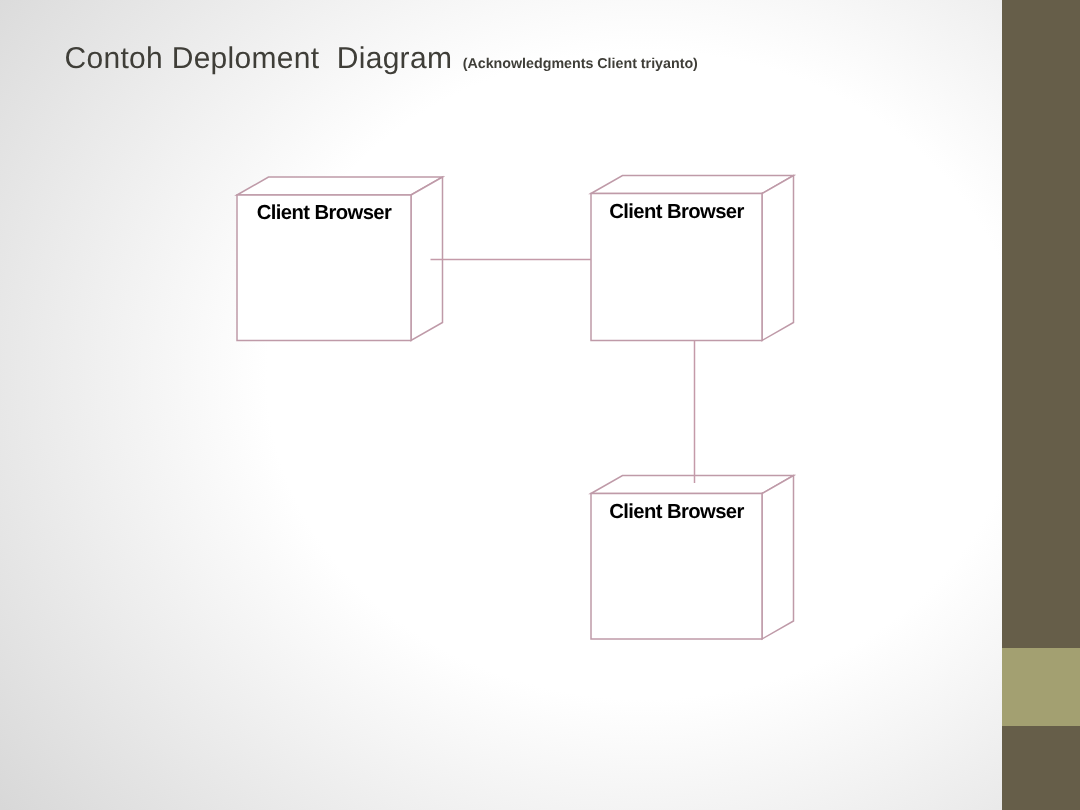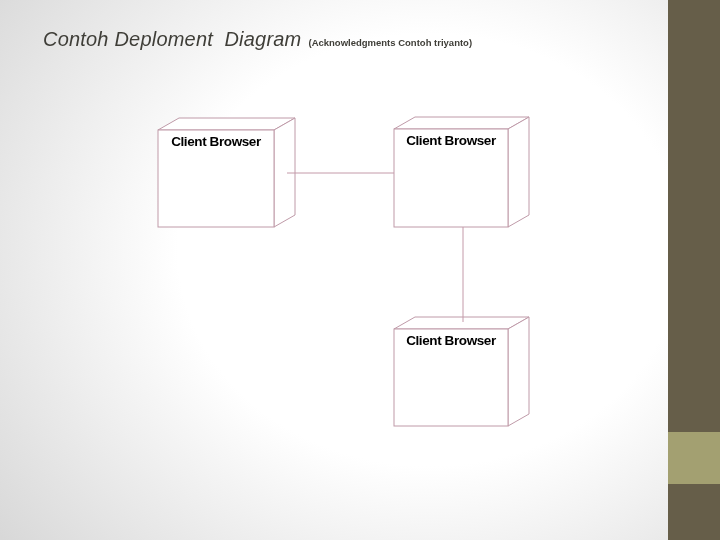--- a/index.html
+++ b/index.html
@@ -5,21 +5,21 @@
   html,body{margin:0;padding:0;}
   body{width:720px;height:540px;font-family:"Liberation Sans",sans-serif;}
   .slide{
     position:relative;width:720px;height:540px;overflow:hidden;
     background:#fff radial-gradient(ellipse 560px 480px at 430px 250px,#ffffff 45%,#d6d6d6 100%);
   }
   .title-row{
     position:absolute;left:43px;top:28px;white-space:pre;
   }
   .slide-title{
-    font-size:20px;font-weight:400;color:#3f3e38;letter-spacing:.2px;font-style:italic;
+    font-size:20px;font-weight:400;color:#3f3e38;letter-spacing:.2px;
   }
   .slide-subtitle{
     font-size:9.5px;font-weight:700;color:#3f3e38;margin-left:7px;letter-spacing:0;
   }
   .sidebar{
     position:absolute;top:0;right:0;width:52px;height:540px;background:#665e49;
   }
   .sidebar-accent{
     position:absolute;top:432px;right:0;width:52px;height:52px;background:#a3a071;
   }
@@ -27,21 +27,21 @@
   .node-label{
     font-family:"Liberation Sans",sans-serif;
     font-weight:700;font-size:13.5px;letter-spacing:-.4px;fill:#000;
   }
 </style>
 </head>
 <body>
 
 <div class="slide">
 
-  <div class="title-row"><span class="slide-title" style="color: rgb(63, 62, 56);">Contoh Deploment  Diagram</span><span class="slide-subtitle" style="color: rgb(63, 62, 56);">(Acknowledgments Contoh triyanto)</span></div>
+  <div class="title-row"><span class="slide-title" style="color: rgb(63, 62, 56);">Contoh Deploment  Diagram</span><span class="slide-subtitle" style="color: rgb(63, 62, 56);">(Acknowledgments Client triyanto)</span></div>
 
   <svg class="diagram" viewBox="0 0 720 540" xmlns="http://www.w3.org/2000/svg">
       <g>
         <polygon points="158,130 179,118 295,118 274,130" fill="#ffffff" stroke="#bf9aa8" stroke-width="1"></polygon>
         <polygon points="274,130 295,118 295,215 274,227" fill="#ffffff" stroke="#bf9aa8" stroke-width="1"></polygon>
         <rect x="158" y="130" width="116" height="97" fill="#ffffff" stroke="#bf9aa8" stroke-width="1"></rect>
         <text x="216" y="146" text-anchor="middle" class="node-label" style="fill: rgb(0, 0, 0);">Client Browser</text>
       </g>
       <g>
         <polygon points="394,129 415,117 529,117 508,129" fill="#ffffff" stroke="#bf9aa8" stroke-width="1"></polygon>

